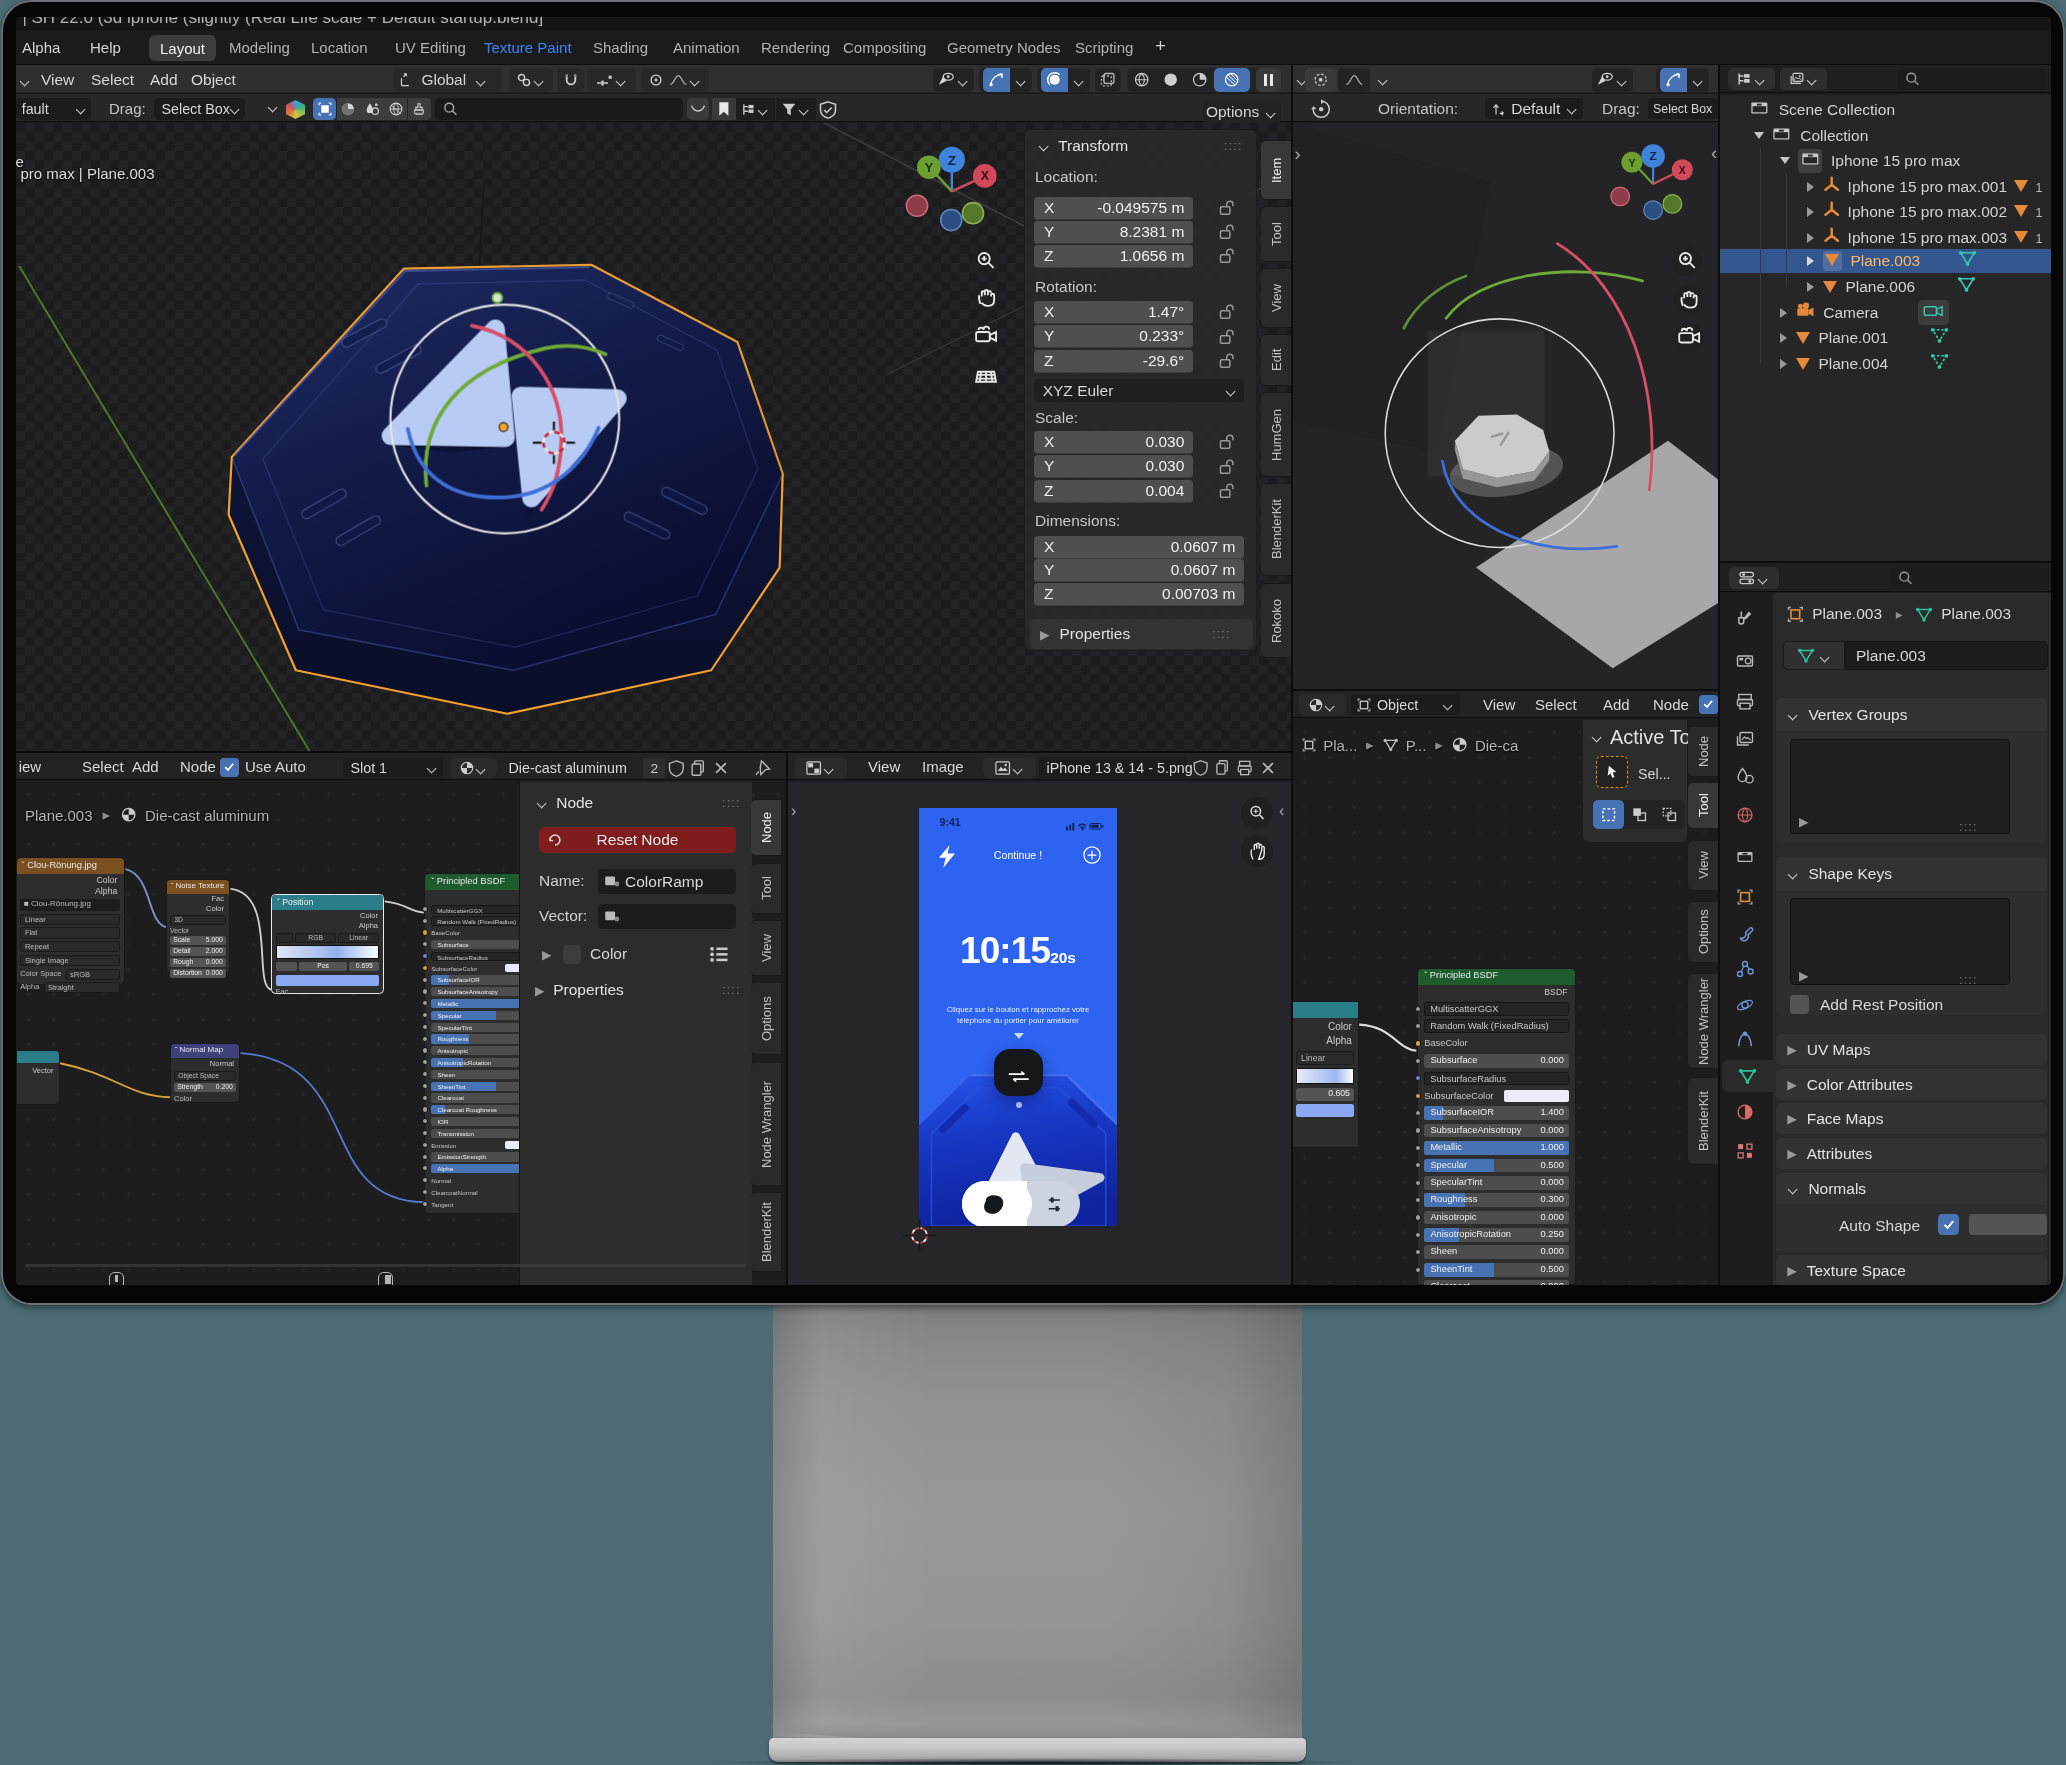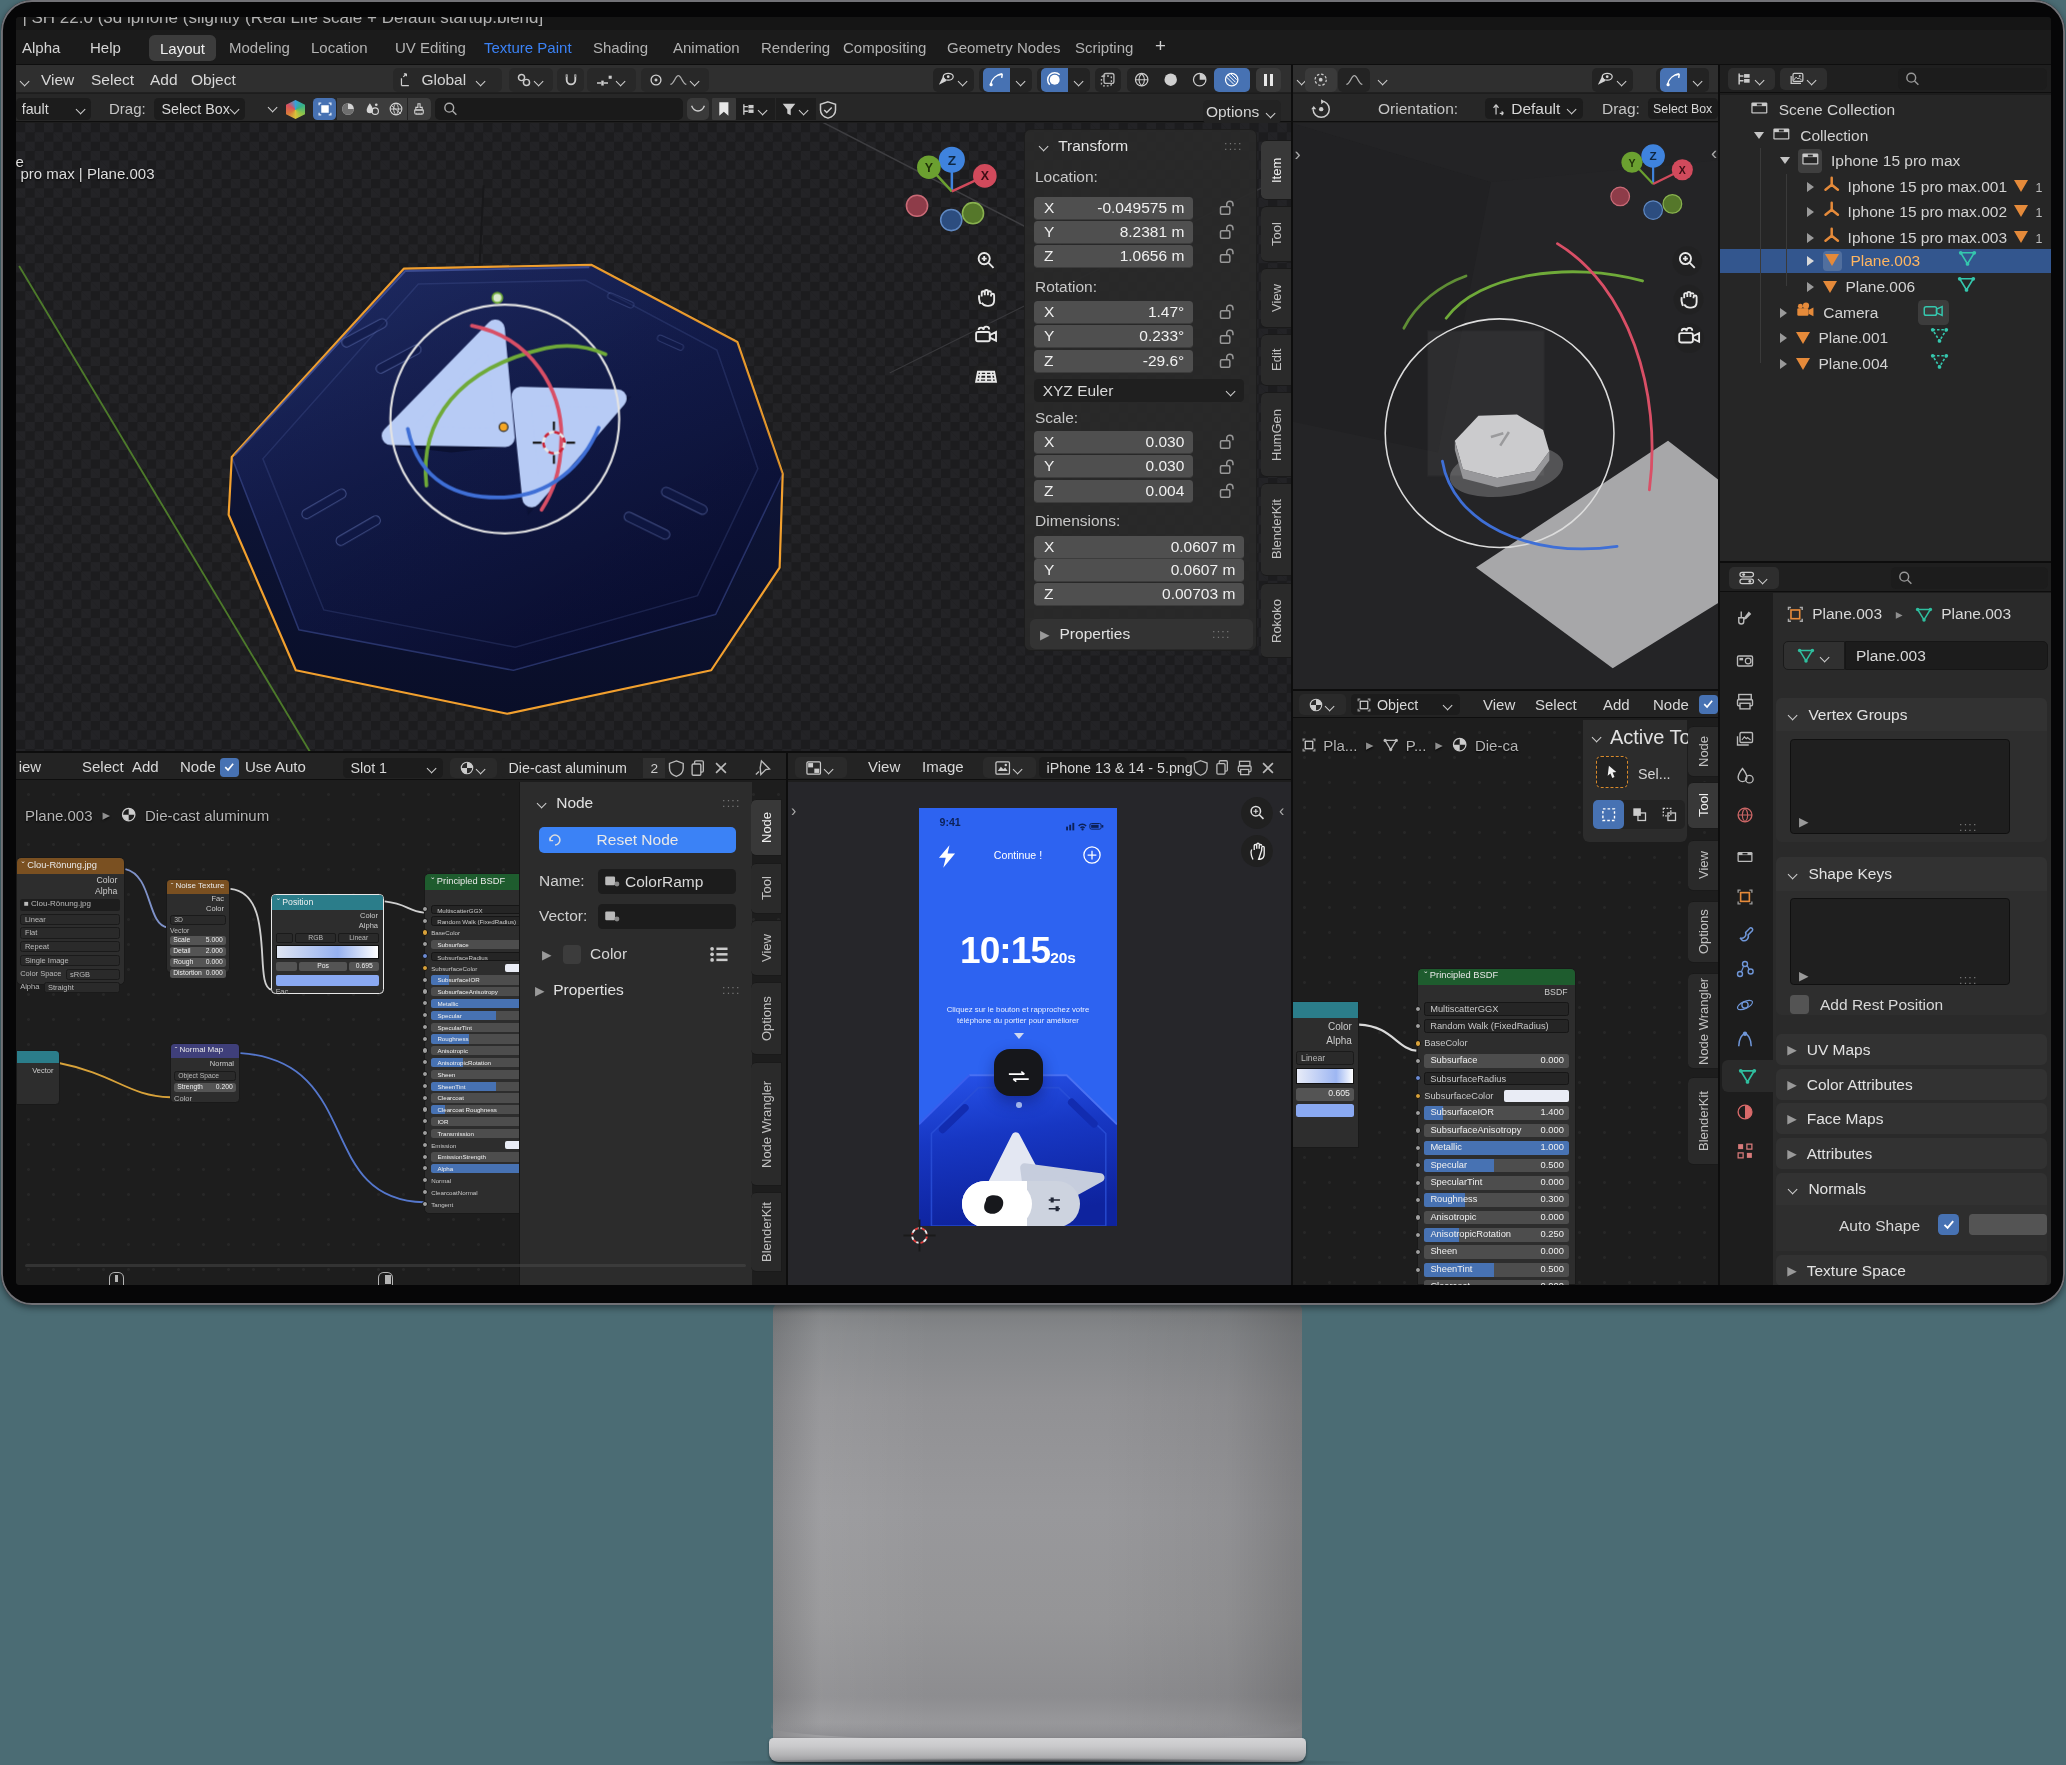--- a/index.html
+++ b/index.html
@@ -933,21 +933,21 @@
           </div>
         </div>
 </div>
 
 <div class="abs" style="left:519px;top:782px;width:233px;height:503px;background:#2c2c2c;border-left:1.2px solid #161616"></div>
 <div class="abs" style="left:535px;top:794px;display:flex;align-items:center;color:#e0e0e0">
         <span class="chev"></span>
         <span style="margin-left:7.5px">Node</span>
         <span style="position:absolute;left:187px;color:#777;letter-spacing:1.2px;font-size:12.4px">::::</span>
       </div>
-<div class="abs" style="left:539px;top:827px;width:197px;height:26px;background:#3b82f6;border-radius:5px;display:flex;align-items:center;justify-content:center;color:#e8e8e8"><svg width="16" height="16" viewBox="0 0 26 26" style="position:absolute;left:7.5px">
+<div class="abs" style="left:539px;top:827px;width:197px;height:26px;background:#7f1d1d;border-radius:5px;display:flex;align-items:center;justify-content:center;color:#e8e8e8"><svg width="16" height="16" viewBox="0 0 26 26" style="position:absolute;left:7.5px">
           <path d="M5 13 A8 8 0 1 1 13 21" stroke="#ddd" stroke-width="2.4" fill="none"></path>
           <path d="M5 9 v5 h5" stroke="#ddd" stroke-width="2.4" fill="none"></path>
         </svg>Reset Node</div>
 <div class="abs" style="left:539px;top:872px;color:#cfcfcf">Name:</div>
 <div class="dfield" style="left:598px;top:869px;width:138px;height:25px;padding-left:27px">ColorRamp<svg width="16" height="15" viewBox="0 0 26 24" style="position:absolute;left:6.2px">
           <rect x="2" y="4" width="16" height="14" rx="2" fill="#bbb"></rect>
           <circle cx="21" cy="16" r="4" fill="#888"></circle>
         </svg></div>
 <div class="abs" style="left:539px;top:907px;color:#cfcfcf">Vector:</div>
 <div class="dfield" style="left:598px;top:904px;width:138px;height:25px;padding-left:27px">

